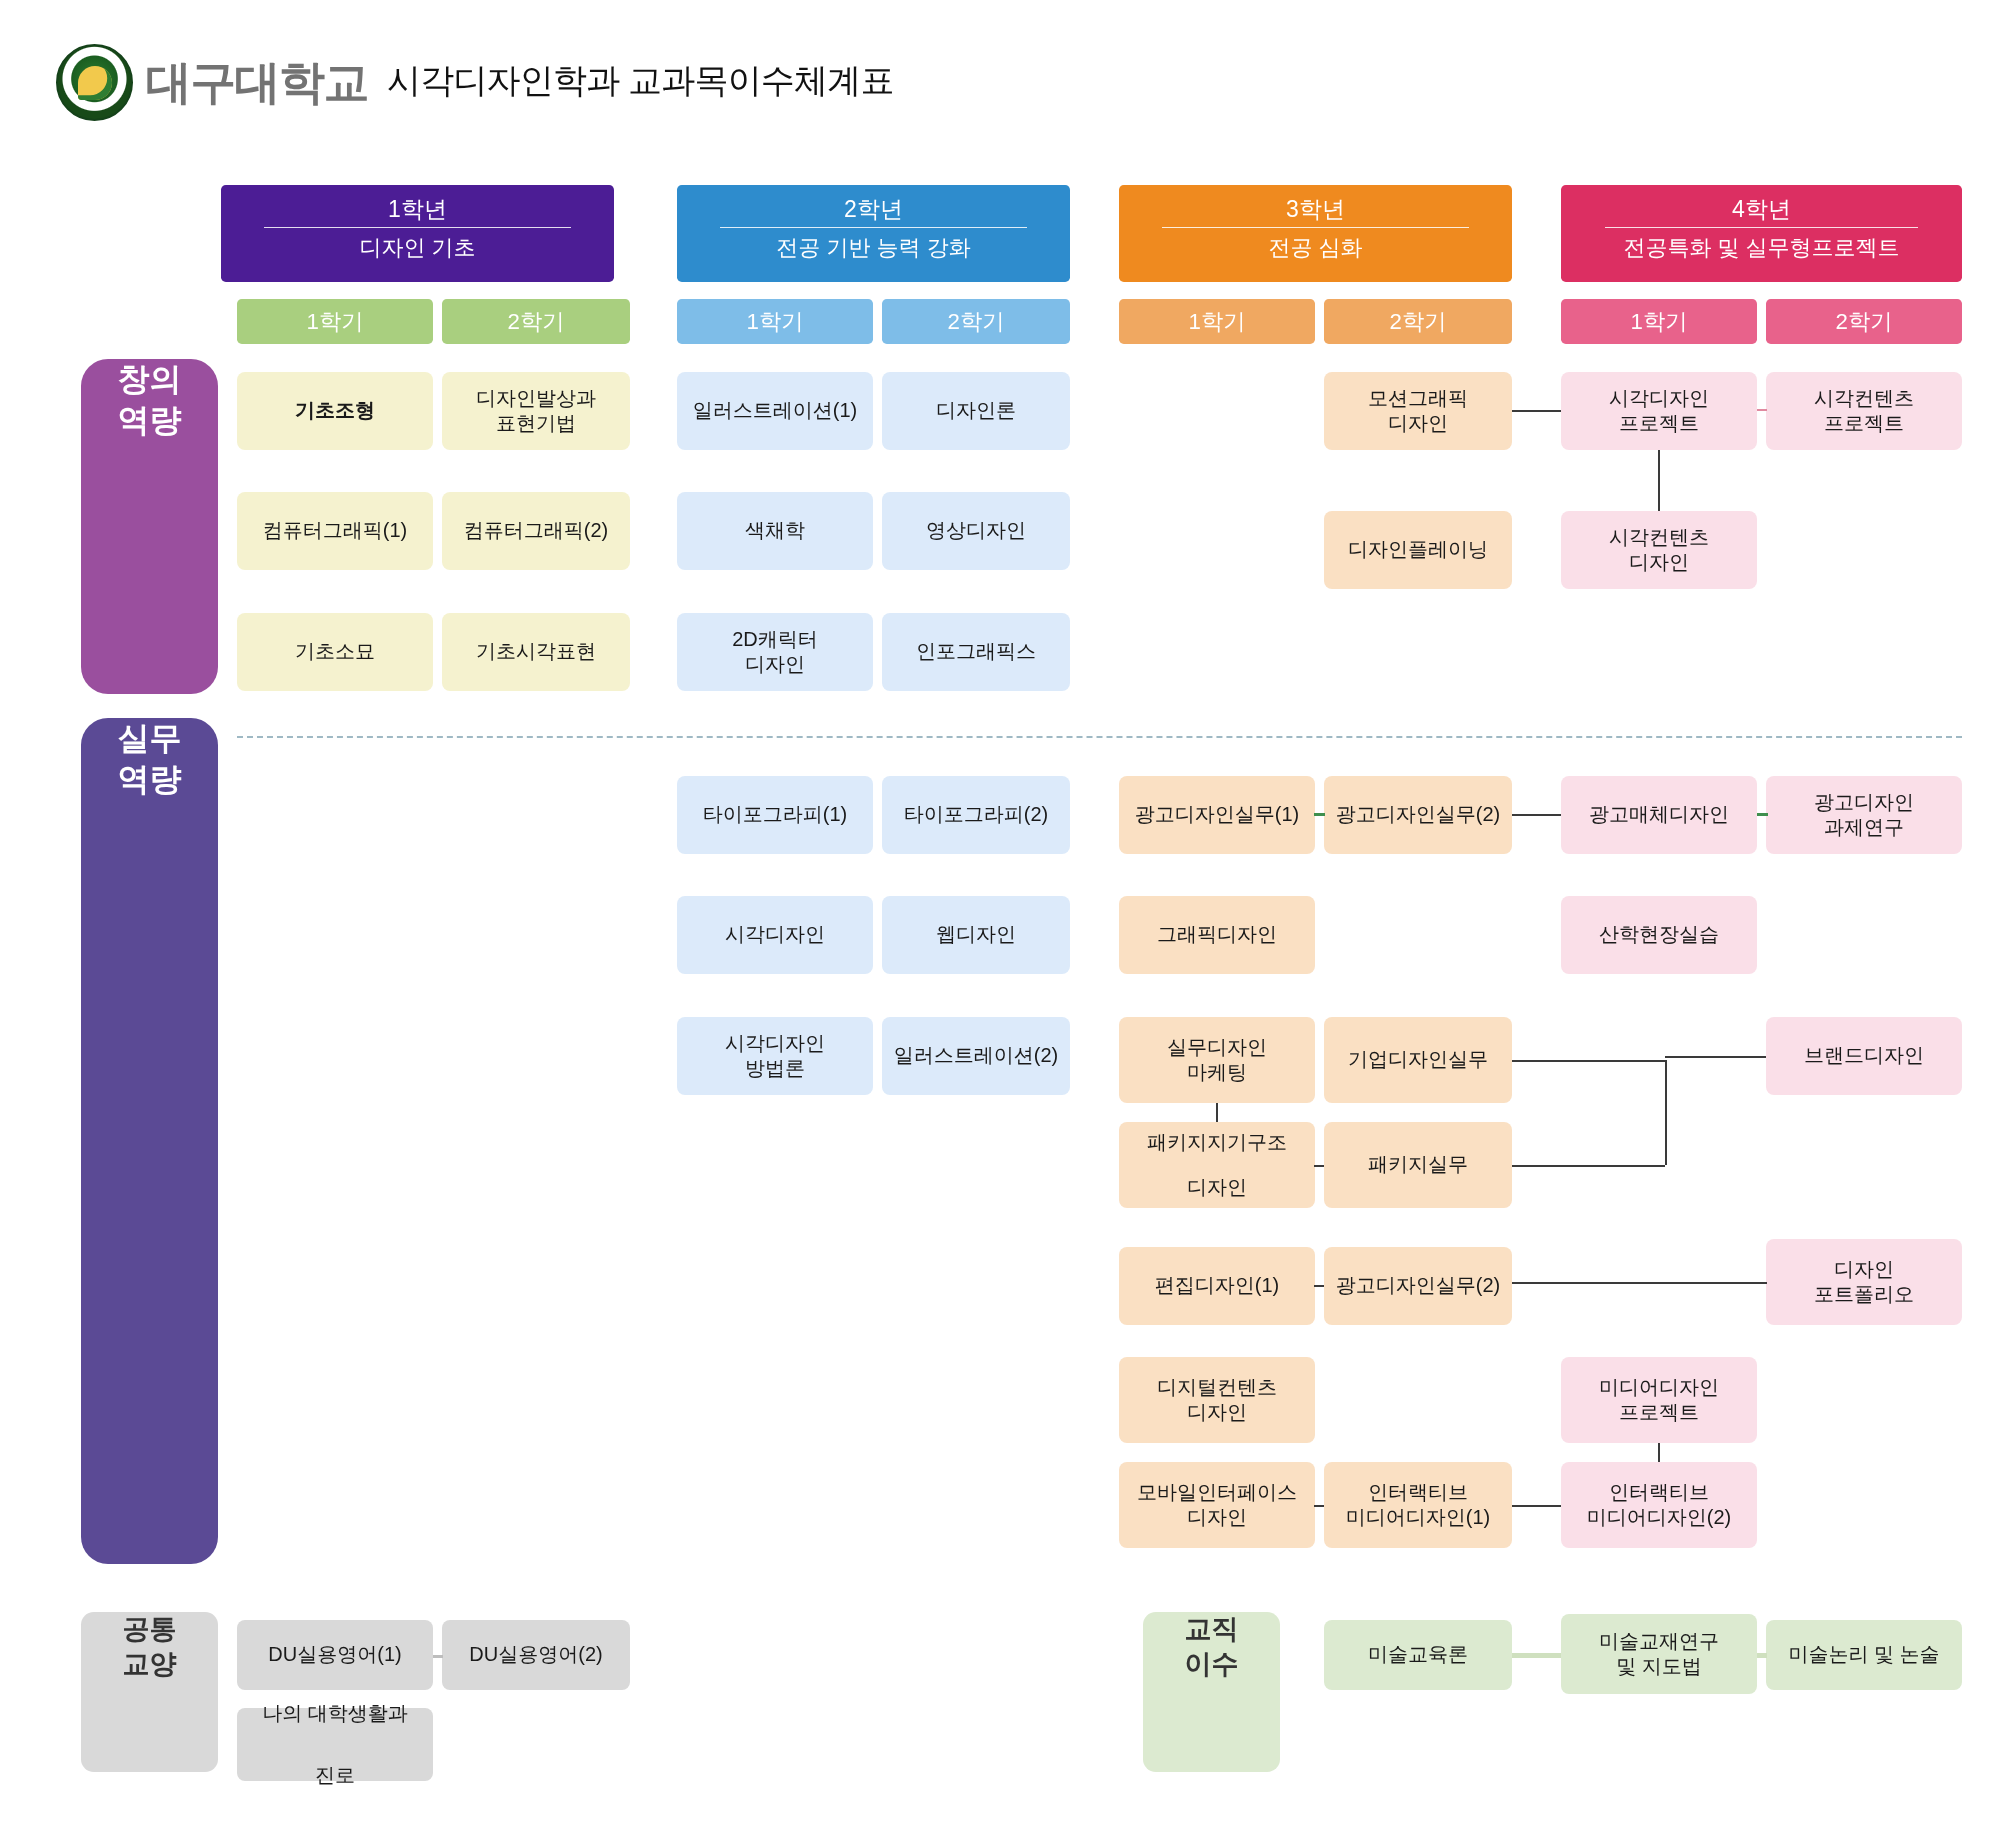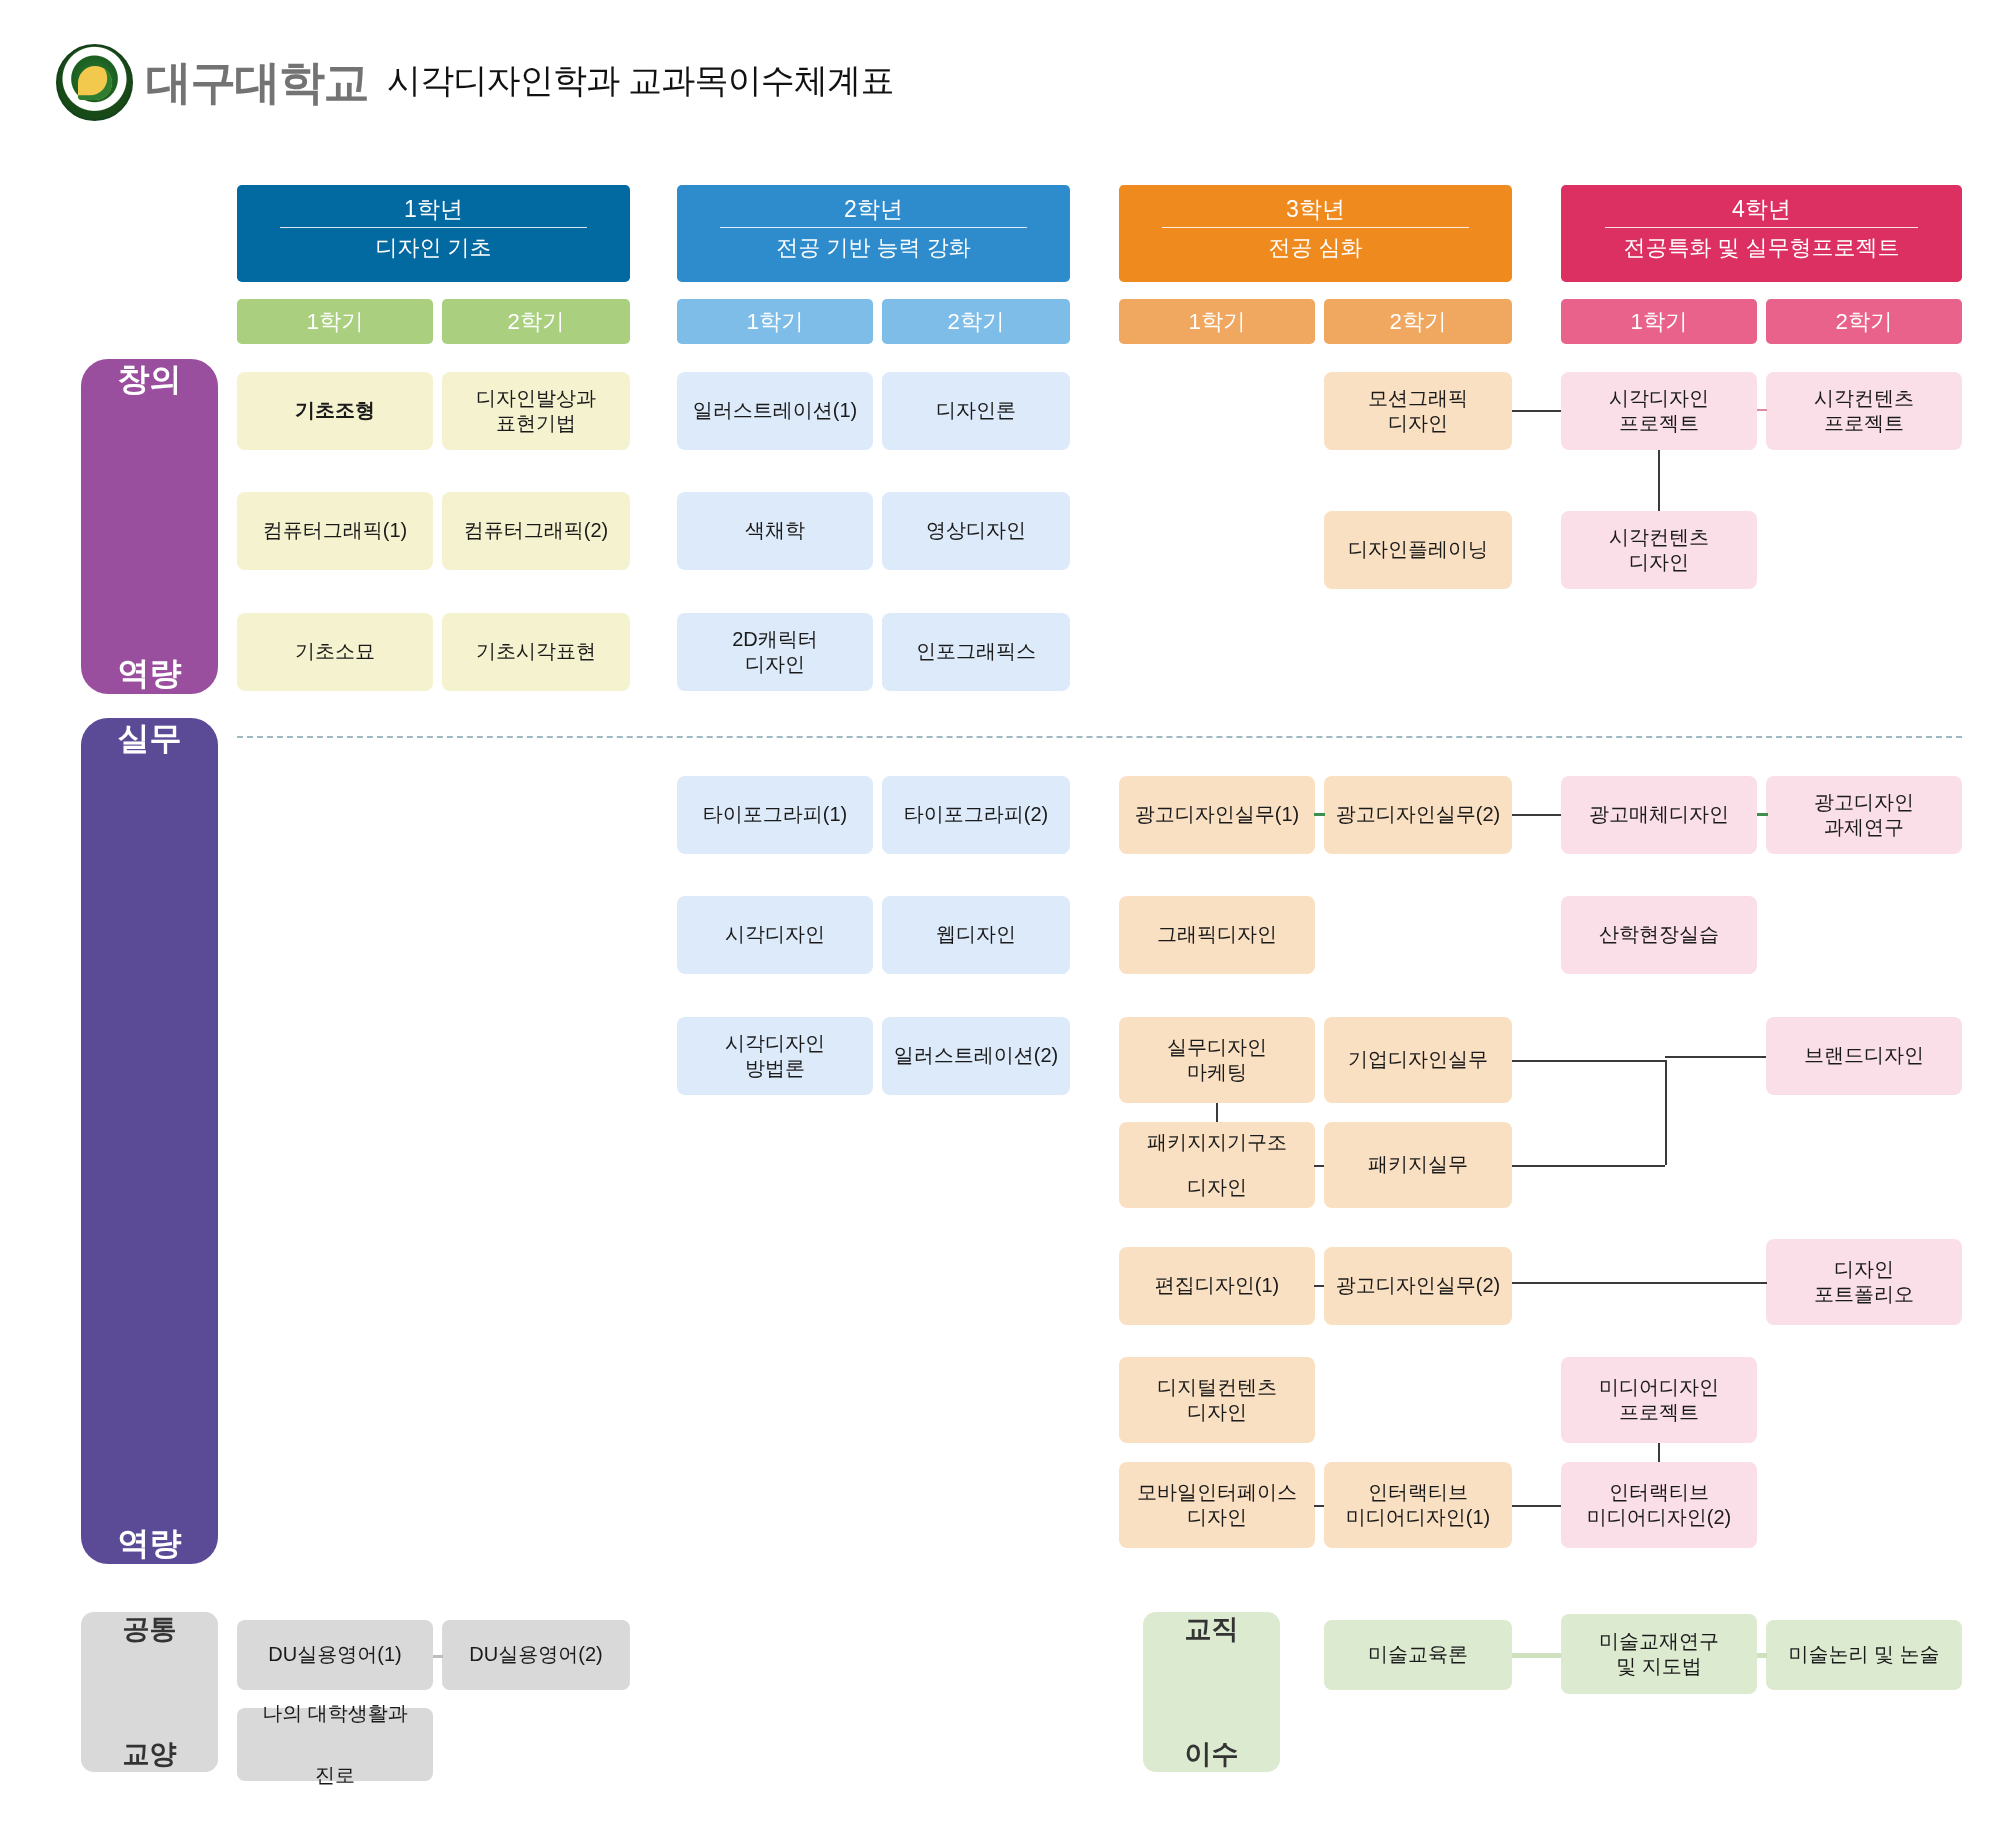--- a/index.html
+++ b/index.html
@@ -98,21 +98,21 @@
     box-sizing: border-box;
   }
 
   
   .rail {
     position: absolute;
     border-radius: 27px;
     color: #fff;
     display: flex;
     align-items: center;
-    justify-content: space-between;
+    justify-content: flex-start;
     text-align: center;
     font-size: 32px;
     line-height: 41px;
     font-weight: bold;
     box-sizing: border-box;
   }
   .rail.small {
     font-size: 27px;
     line-height: 35px;
     border-radius: 12.8px;
@@ -162,21 +162,21 @@
 <body>
 
 <div id="page">
 
   <div class="header">
     <div class="logo"></div>
     <div class="univ-name">대구대학교</div>
     <div class="doc-title">시각디자인학과 교과목이수체계표</div>
   </div>
 
-  <div class="year-head" style="left:237px; top:185px; width:393px; height:97px; background:#0369a1;">
+  <div class="year-head" style="left:221px; top:185px; width:393px; height:97px; background:#4c1d95;">
     <div class="yr">1학년</div>
     <div class="rule"></div>
     <div class="sub">디자인 기초</div>
   </div>
   <div class="year-head" style="left:677px; top:185px; width:393px; height:97px; background:#2e8ccd;">
     <div class="yr">2학년</div>
     <div class="rule"></div>
     <div class="sub">전공 기반 능력 강화</div>
   </div>
   <div class="year-head" style="left:1119px; top:185px; width:393px; height:97px; background:#ef8a1f;">

